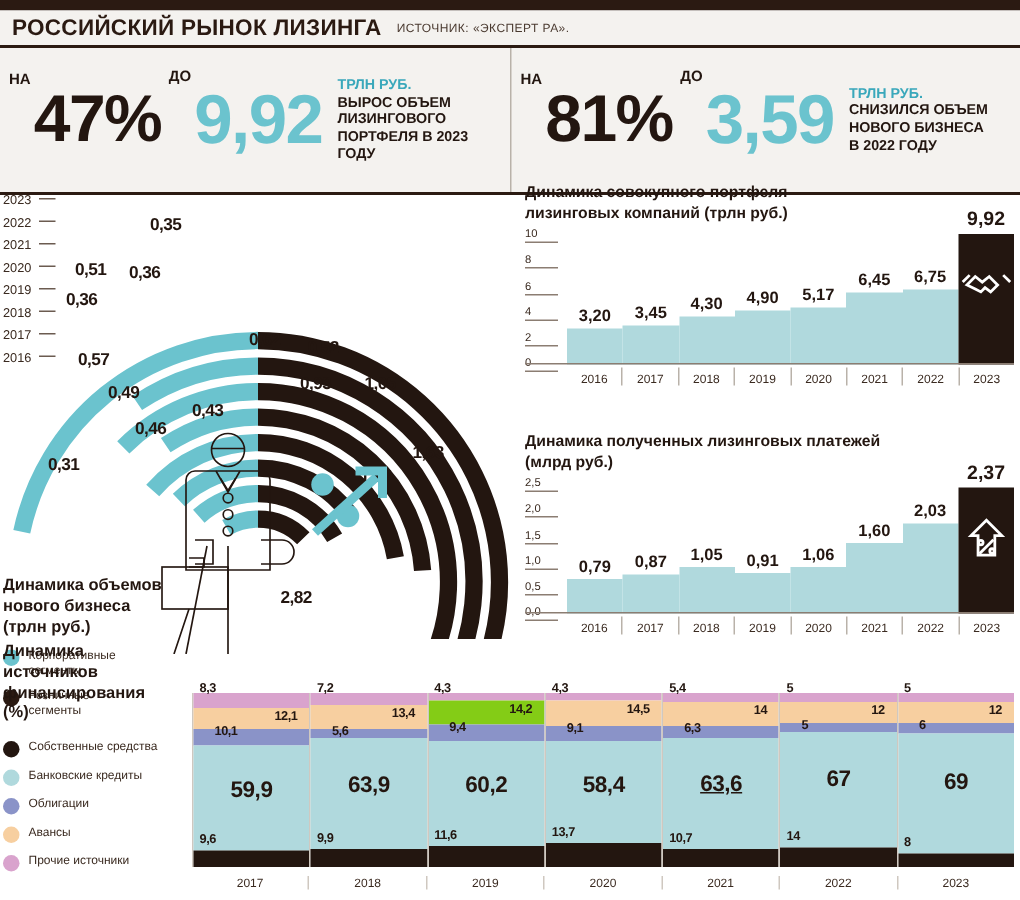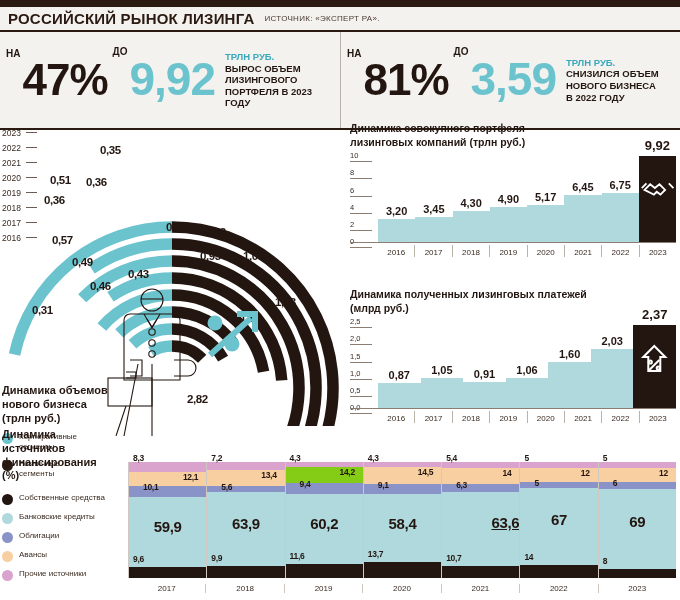--- a/index.html
+++ b/index.html
@@ -334,20 +334,24 @@
     <div class="ax">
         <div class="tick" style="bottom: 86px; top: -6px;"><span>2,5</span><i></i></div>
         <div class="tick" style="bottom: 68.8px; top: 11.2px;"><span>2,0</span><i></i></div>
         <div class="tick" style="bottom: 51.6px; top: 28.4px;"><span>1,5</span><i></i></div>
         <div class="tick" style="bottom: 34.4px; top: 45.6px;"><span>1,0</span><i></i></div>
         <div class="tick" style="bottom: 17.2px; top: 62.8px;"><span>0,5</span><i></i></div>
         <div class="tick" style="bottom: 0px; top: 80px;"><span>0,0</span><i></i></div>
       </div>
     <div class="bars">
         <div class="bar">
+          <div class="fill" style="height: 23px;"></div>
+          <div class="val" style="bottom: 25px;">0,79</div>
+        </div>
+        <div class="bar">
           <div class="fill" style="height: 26px;"></div>
           <div class="val" style="bottom: 28px;">0,87</div>
         </div>
         <div class="bar">
           <div class="fill" style="height: 31px;"></div>
           <div class="val" style="bottom: 33px;">1,05</div>
         </div>
         <div class="bar">
           <div class="fill" style="height: 27px;"></div>
           <div class="val" style="bottom: 29px;">0,91</div>
@@ -492,21 +496,21 @@
         <div class="seg" style="height: 5.4%; background: rgb(217, 163, 205);">
           <div class="n" style="left: 4px; top: -9px;">5,4</div>
         </div>
         <div class="seg" style="height: 14%; background: rgb(247, 207, 160);">
           <div class="n" style="right: 8px; top: 0px;">14</div>
         </div>
         <div class="seg" style="height: 6.3%; background: rgb(138, 147, 200);">
           <div class="n" style="left: 14px; top: -4px;">6,3</div>
         </div>
         <div class="seg main" style="height: 63.6%; background: rgb(176, 217, 221);">
-          <div class="n" style="left: 0px; width: 100%; text-align: right; top: 30%; text-decoration: underline;">63,6</div>
+          <div class="n" style="left: 0px; width: 100%; text-align: center; top: 30%; text-decoration: underline;">63,6</div>
         </div>
         <div class="seg" style="height: 10.7%; background: rgb(35, 22, 16);">
           <div class="n" style="left: 4px; top: -13px; color: rgb(35, 22, 16);">10,7</div>
         </div>
       </div>
       <div class="col">
         <div class="seg" style="height: 5%; background: rgb(217, 163, 205);">
           <div class="n" style="left: 4px; top: -9px;">5</div>
         </div>
         <div class="seg" style="height: 12%; background: rgb(247, 207, 160);">

